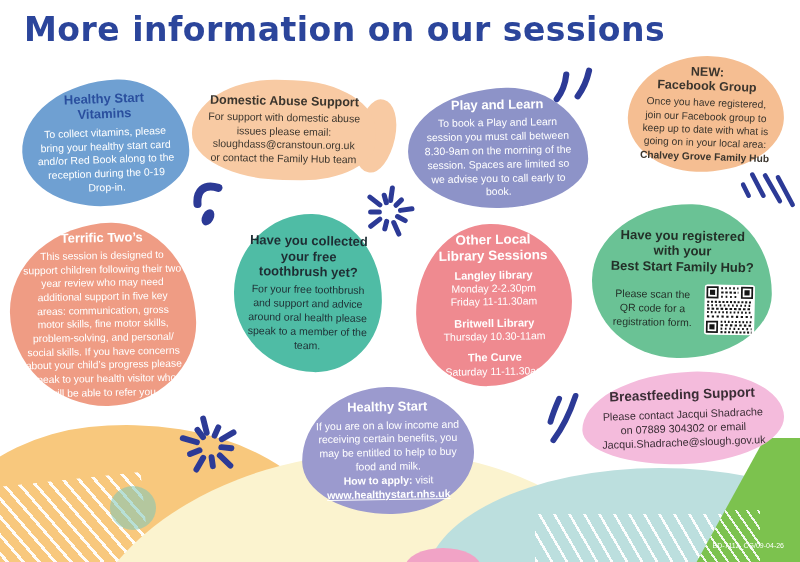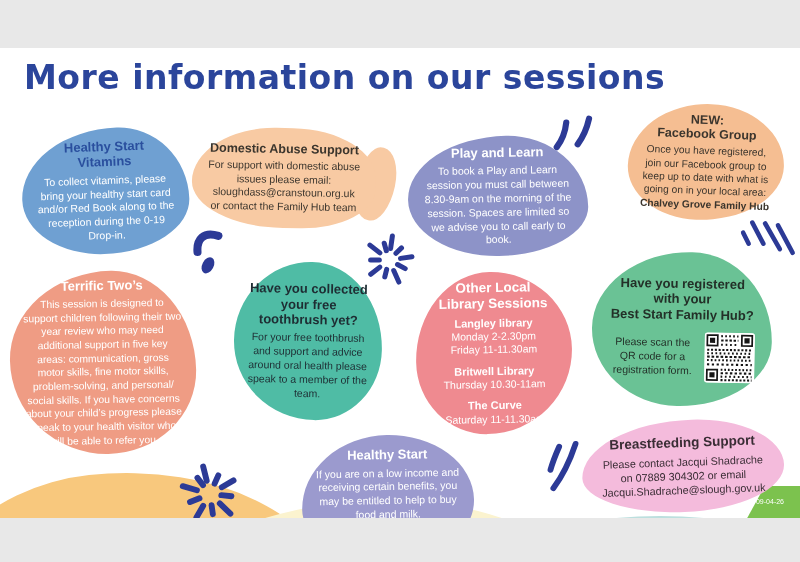--- a/index.html
+++ b/index.html
@@ -1,17 +1,17 @@
 <!DOCTYPE html>
 <html><head>
 <meta charset="utf-8">
 <style>
   html,body{margin:0;padding:0;background:#e8e8e8;}
-  .poster{position:relative;width:800px;height:470px;background:#ffffff;overflow:hidden;
-          font-family:"Liberation Sans",sans-serif;margin-top:48px;}
+  .poster{position:relative;width:800px;height:562px;background:#ffffff;overflow:hidden;
+          font-family:"Liberation Sans",sans-serif;}
   
   .main-title{position:absolute;left:24px;top:10px;margin:0;font-size:33px;font-weight:800;
               color:#2B459B;letter-spacing:.5px;font-family:"DejaVu Sans","Liberation Sans",sans-serif;}
   
   .bg{position:absolute;}
   .bg-orange{left:-90px;top:424px;width:430px;height:280px;background:#F8C87D;
              border-radius:45% 55% 40% 60% / 60% 55% 45% 40%;transform:rotate(-6deg);
              overflow:hidden;z-index:1;}
   .bg-orange .hatch{position:absolute;left:30px;top:50px;width:210px;height:190px;
              background:repeating-linear-gradient(55deg,rgba(255,255,255,.95) 0 3px,transparent 3px 12px);}
@@ -200,21 +200,21 @@
           <path d="M9.5 27.5h18" stroke-dasharray="1.2 1"></path>
         </g>
       </svg>
     </div>
   </section>
 
   <section class="blob b-healthystart light">
     <h3 class="c-title">Healthy Start</h3>
     <p class="c-body"><span>If you are on a low income and receiving certain benefits, you may be entitled to help to buy food and milk.</span><br>
       <b>How to apply:</b>
-      <span>will</span><br>
+      <span>visit</span><br>
       <span class="link">www.healthystart.nhs.uk</span></p>
   </section>
 
   <section class="blob b-breastfeeding">
     <h3 class="c-title">Breastfeeding Support</h3>
     <p class="c-body">Please contact Jacqui Shadrache on 07889 304302 or email Jacqui.Shadrache@slough.gov.uk</p>
   </section>
 
   <svg class="decor burst-c" viewBox="0 0 60 60" xmlns="http://www.w3.org/2000/svg">
     <g stroke="#2C3A96" stroke-width="5.2" stroke-linecap="round">

